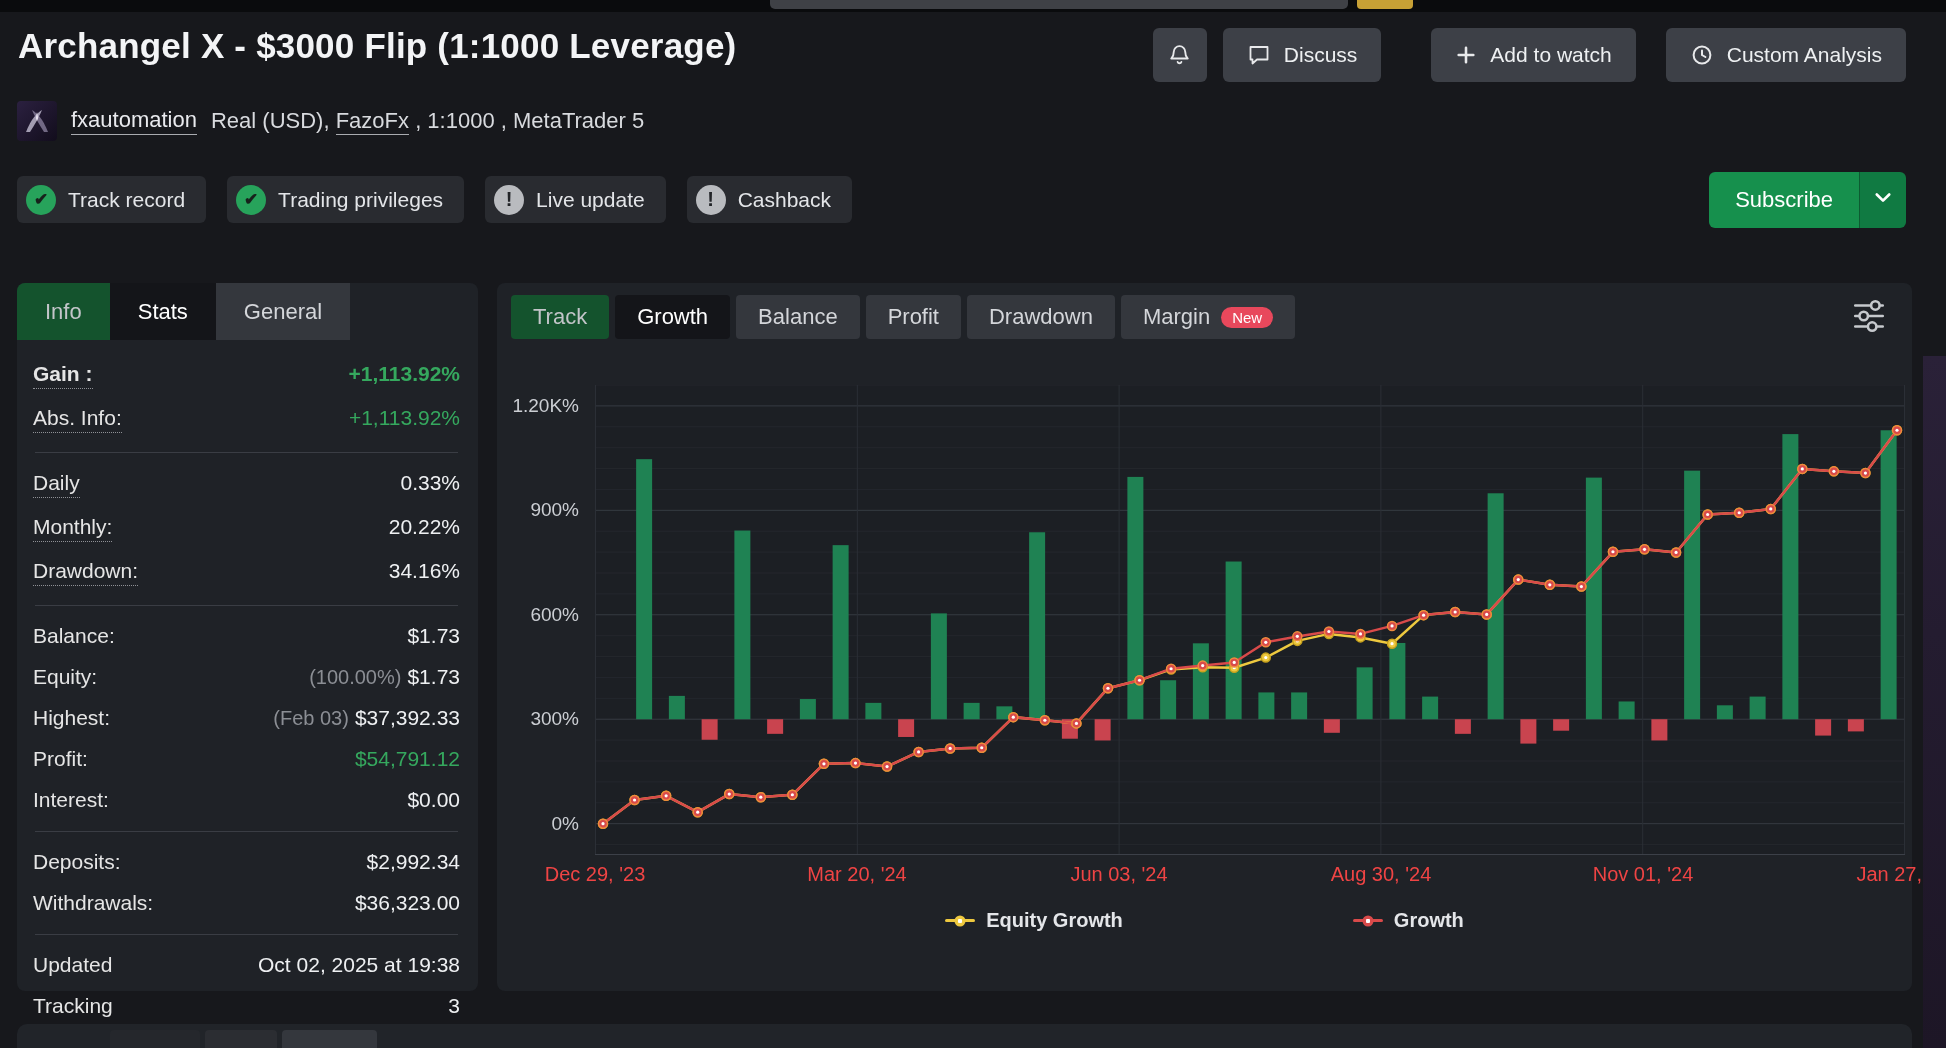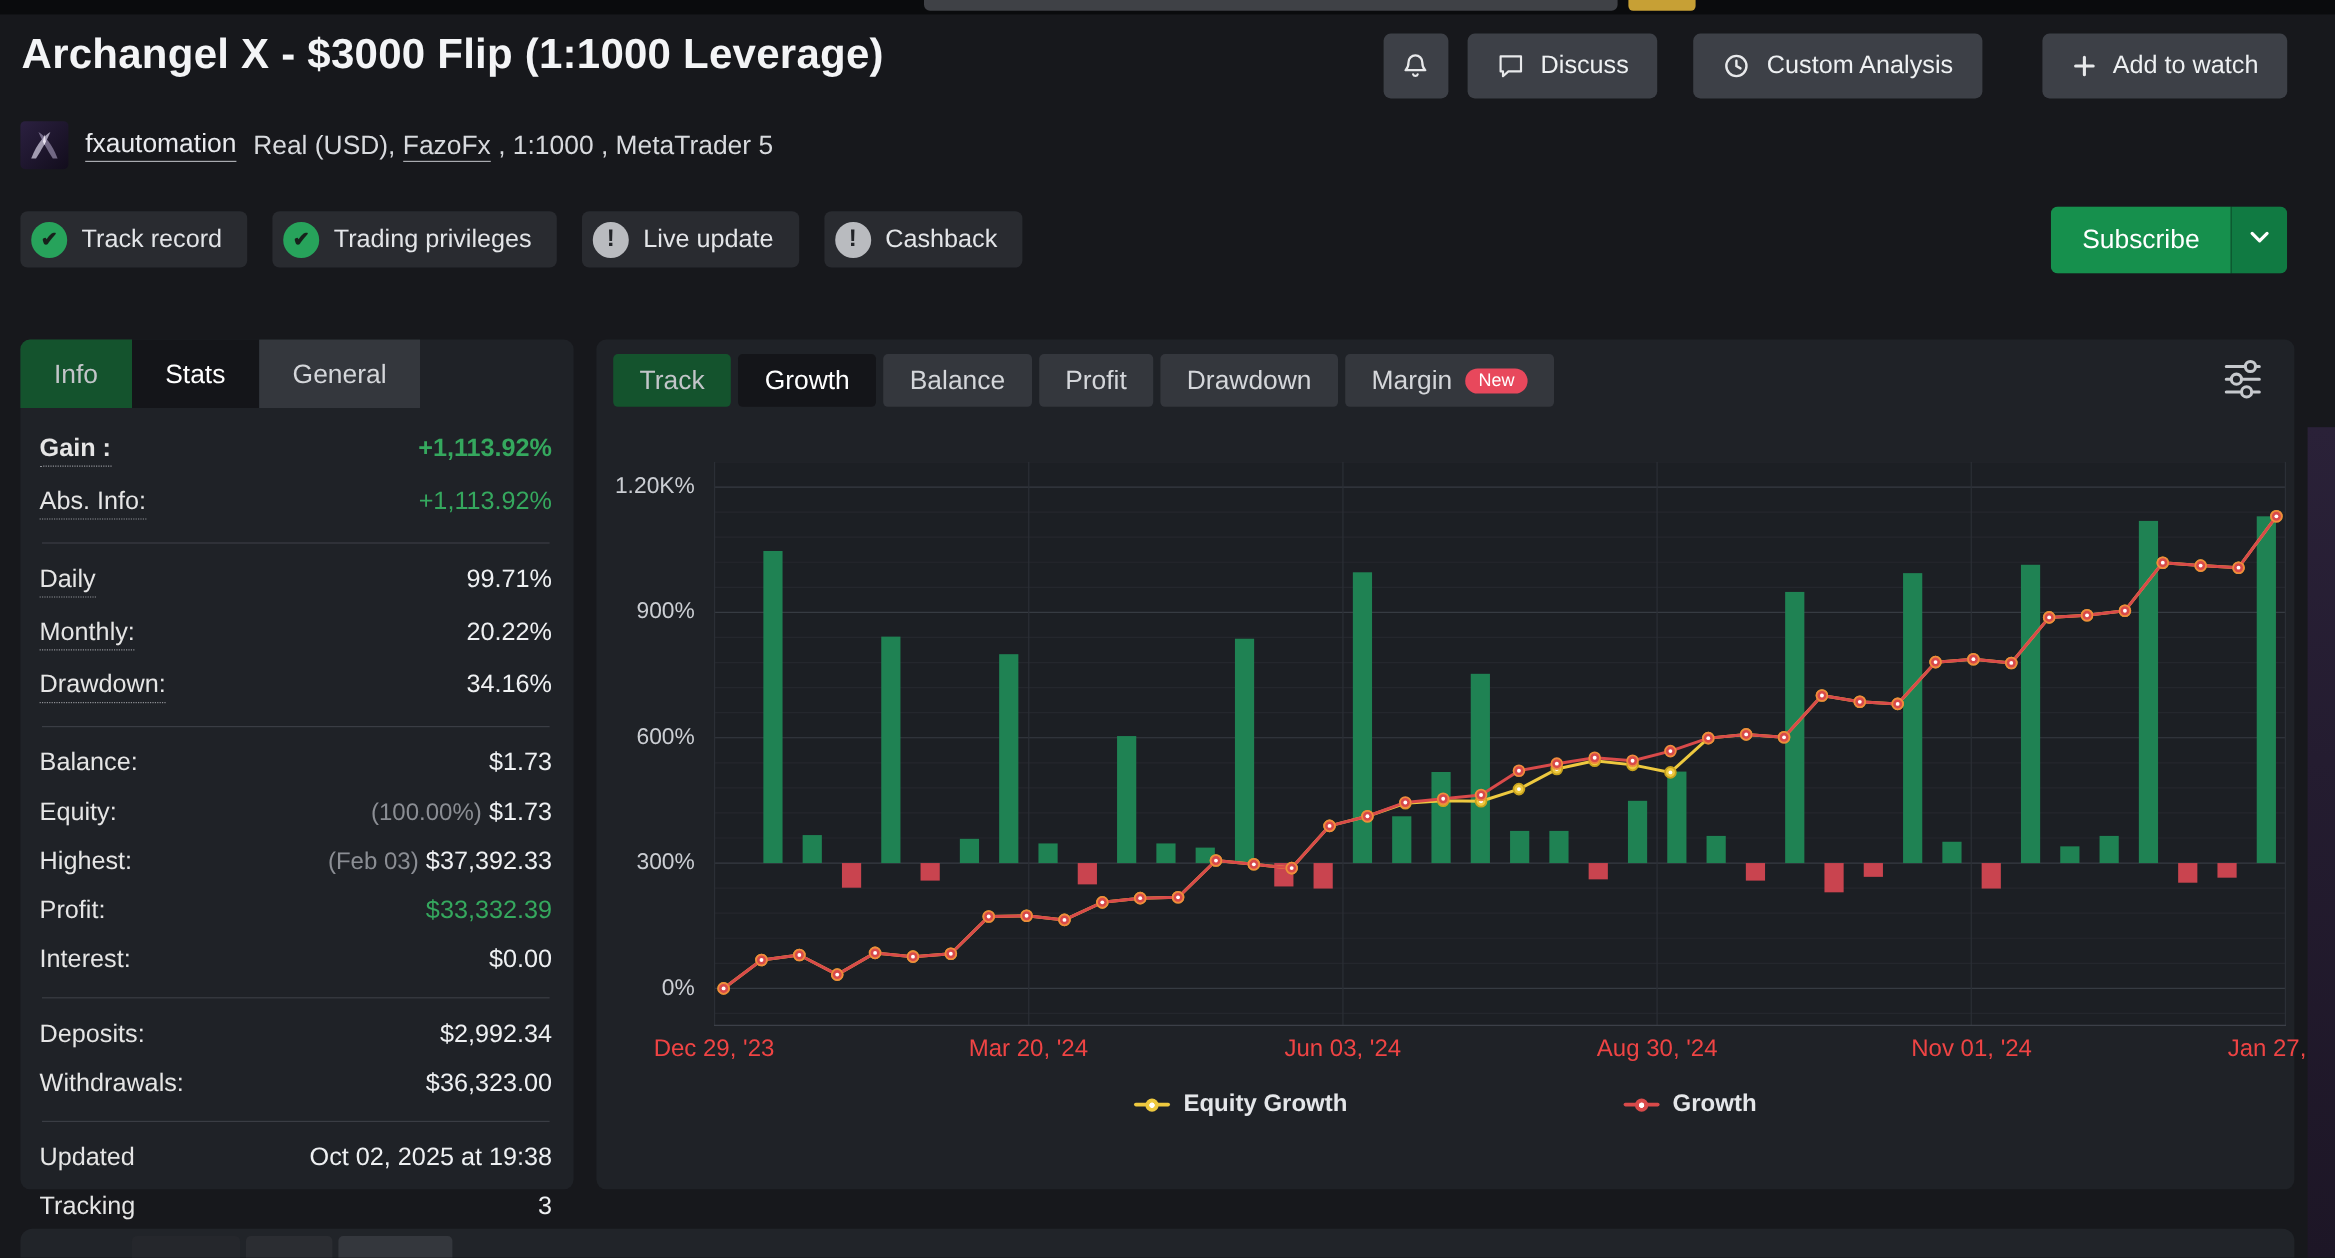--- a/index.html
+++ b/index.html
@@ -110,36 +110,36 @@
     </span>
   </div>
   <div class="hbtn">
     <span>
       <svg width="24" height="24" viewBox="0 0 24 24" fill="none" stroke="#e8e9eb" stroke-width="1.8" stroke-linejoin="round">
         <path d="M3.5 4h17v12.5H10l-4.5 4v-4h-2z"></path>
       </svg>
     </span>
     <span>Discuss</span>
   </div>
+  <div class="hbtn gap-lg">
+    <span>
+      <svg width="22" height="22" viewBox="0 0 24 24" fill="none" stroke="#e8e9eb" stroke-width="2.8" stroke-linecap="round">
+        <path d="M12 4v16M4 12h16"></path>
+      </svg>
+    </span>
+    <span>Add to watch</span>
+  </div>
   <div class="hbtn gap-md">
     <span>
       <svg width="24" height="24" viewBox="0 0 24 24" fill="none" stroke="#e8e9eb" stroke-width="2" stroke-linecap="round">
         <circle cx="12" cy="12" r="8.4"></circle>
         <path d="M12 7.6V12l3.4 2"></path>
       </svg>
     </span>
     <span>Custom Analysis</span>
-  </div>
-  <div class="hbtn gap-lg">
-    <span>
-      <svg width="22" height="22" viewBox="0 0 24 24" fill="none" stroke="#e8e9eb" stroke-width="2.8" stroke-linecap="round">
-        <path d="M12 4v16M4 12h16"></path>
-      </svg>
-    </span>
-    <span>Add to watch</span>
   </div>
 </div>
 
 <div class="acctrow">
   <span class="avatar">
     <svg width="34" height="34" viewBox="0 0 34 34">
       <path d="M6 28 C11 15, 17 9, 22 6 C19 13, 14 22, 10 28 Z" fill="#cfc9dd" opacity="0.75"></path>
       <path d="M28 28 C23 15, 17 9, 12 6 C15 13, 20 22, 24 28 Z" fill="#aBA2c2" opacity="0.6"></path>
       <path d="M17 8 L18.2 14 L17 17 L15.8 14 Z" fill="#efeaf6" opacity="0.9"></path>
     </svg>
@@ -197,21 +197,21 @@
         <span class="slabel dotted boldl">Gain :</span>
         <span class="sval"><span class="green boldv">+1,113.92%</span></span>
       </div>
       <div class="srow">
         <span class="slabel dotted">Abs. Info:</span>
         <span class="sval"><span class="green">+1,113.92%</span></span>
       </div>
       <div class="divider"></div>
       <div class="srow">
         <span class="slabel dotted">Daily</span>
-        <span class="sval"><span>99.71%</span></span>
+        <span class="sval"><span>0.33%</span></span>
       </div>
       <div class="srow">
         <span class="slabel dotted">Monthly:</span>
         <span class="sval"><span>20.22%</span></span>
       </div>
       <div class="srow">
         <span class="slabel dotted">Drawdown:</span>
         <span class="sval"><span>34.16%</span></span>
       </div>
       <div class="divider"></div>
@@ -222,21 +222,21 @@
       <div class="srow">
         <span class="slabel">Equity:</span>
         <span class="sval"><span class="pfx">(100.00%)</span><span>$1.73</span></span>
       </div>
       <div class="srow">
         <span class="slabel">Highest:</span>
         <span class="sval"><span class="pfx">(Feb 03)</span><span>$37,392.33</span></span>
       </div>
       <div class="srow">
         <span class="slabel">Profit:</span>
-        <span class="sval"><span class="green">$33,332.39</span></span>
+        <span class="sval"><span class="green">$54,791.12</span></span>
       </div>
       <div class="srow">
         <span class="slabel">Interest:</span>
         <span class="sval"><span>$0.00</span></span>
       </div>
       <div class="divider"></div>
       <div class="srow">
         <span class="slabel">Deposits:</span>
         <span class="sval"><span>$2,992.34</span></span>
       </div>

